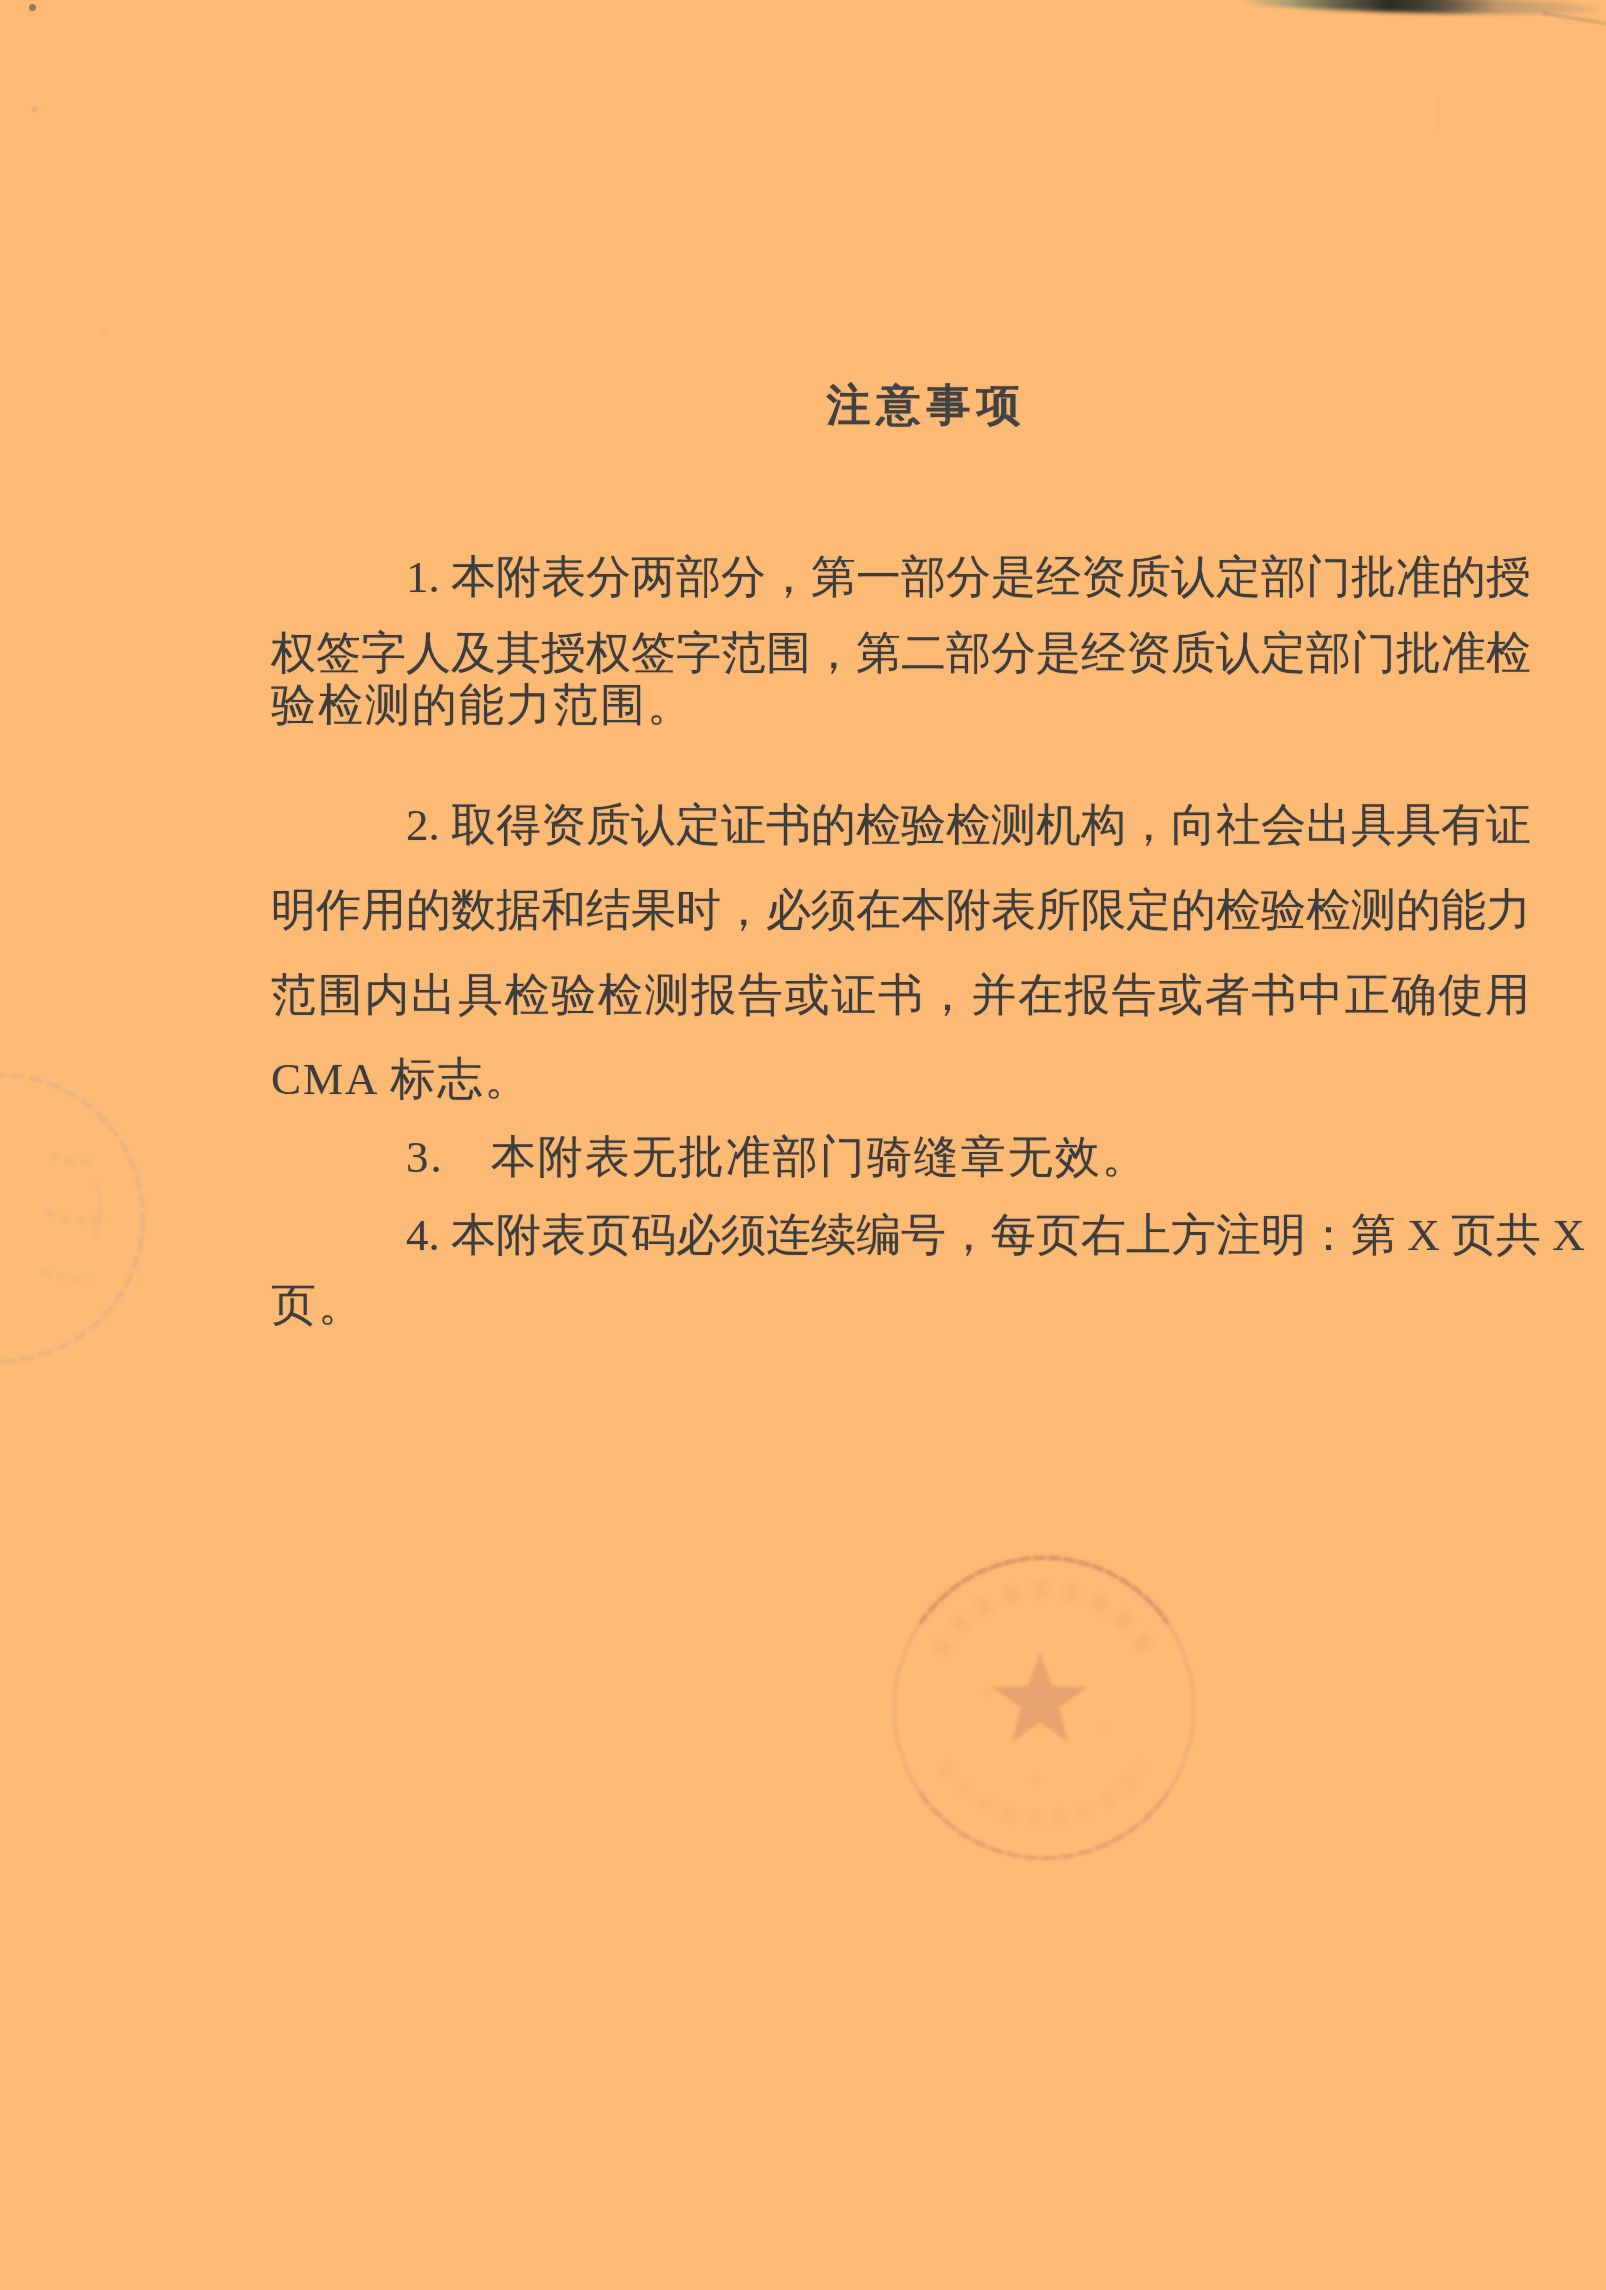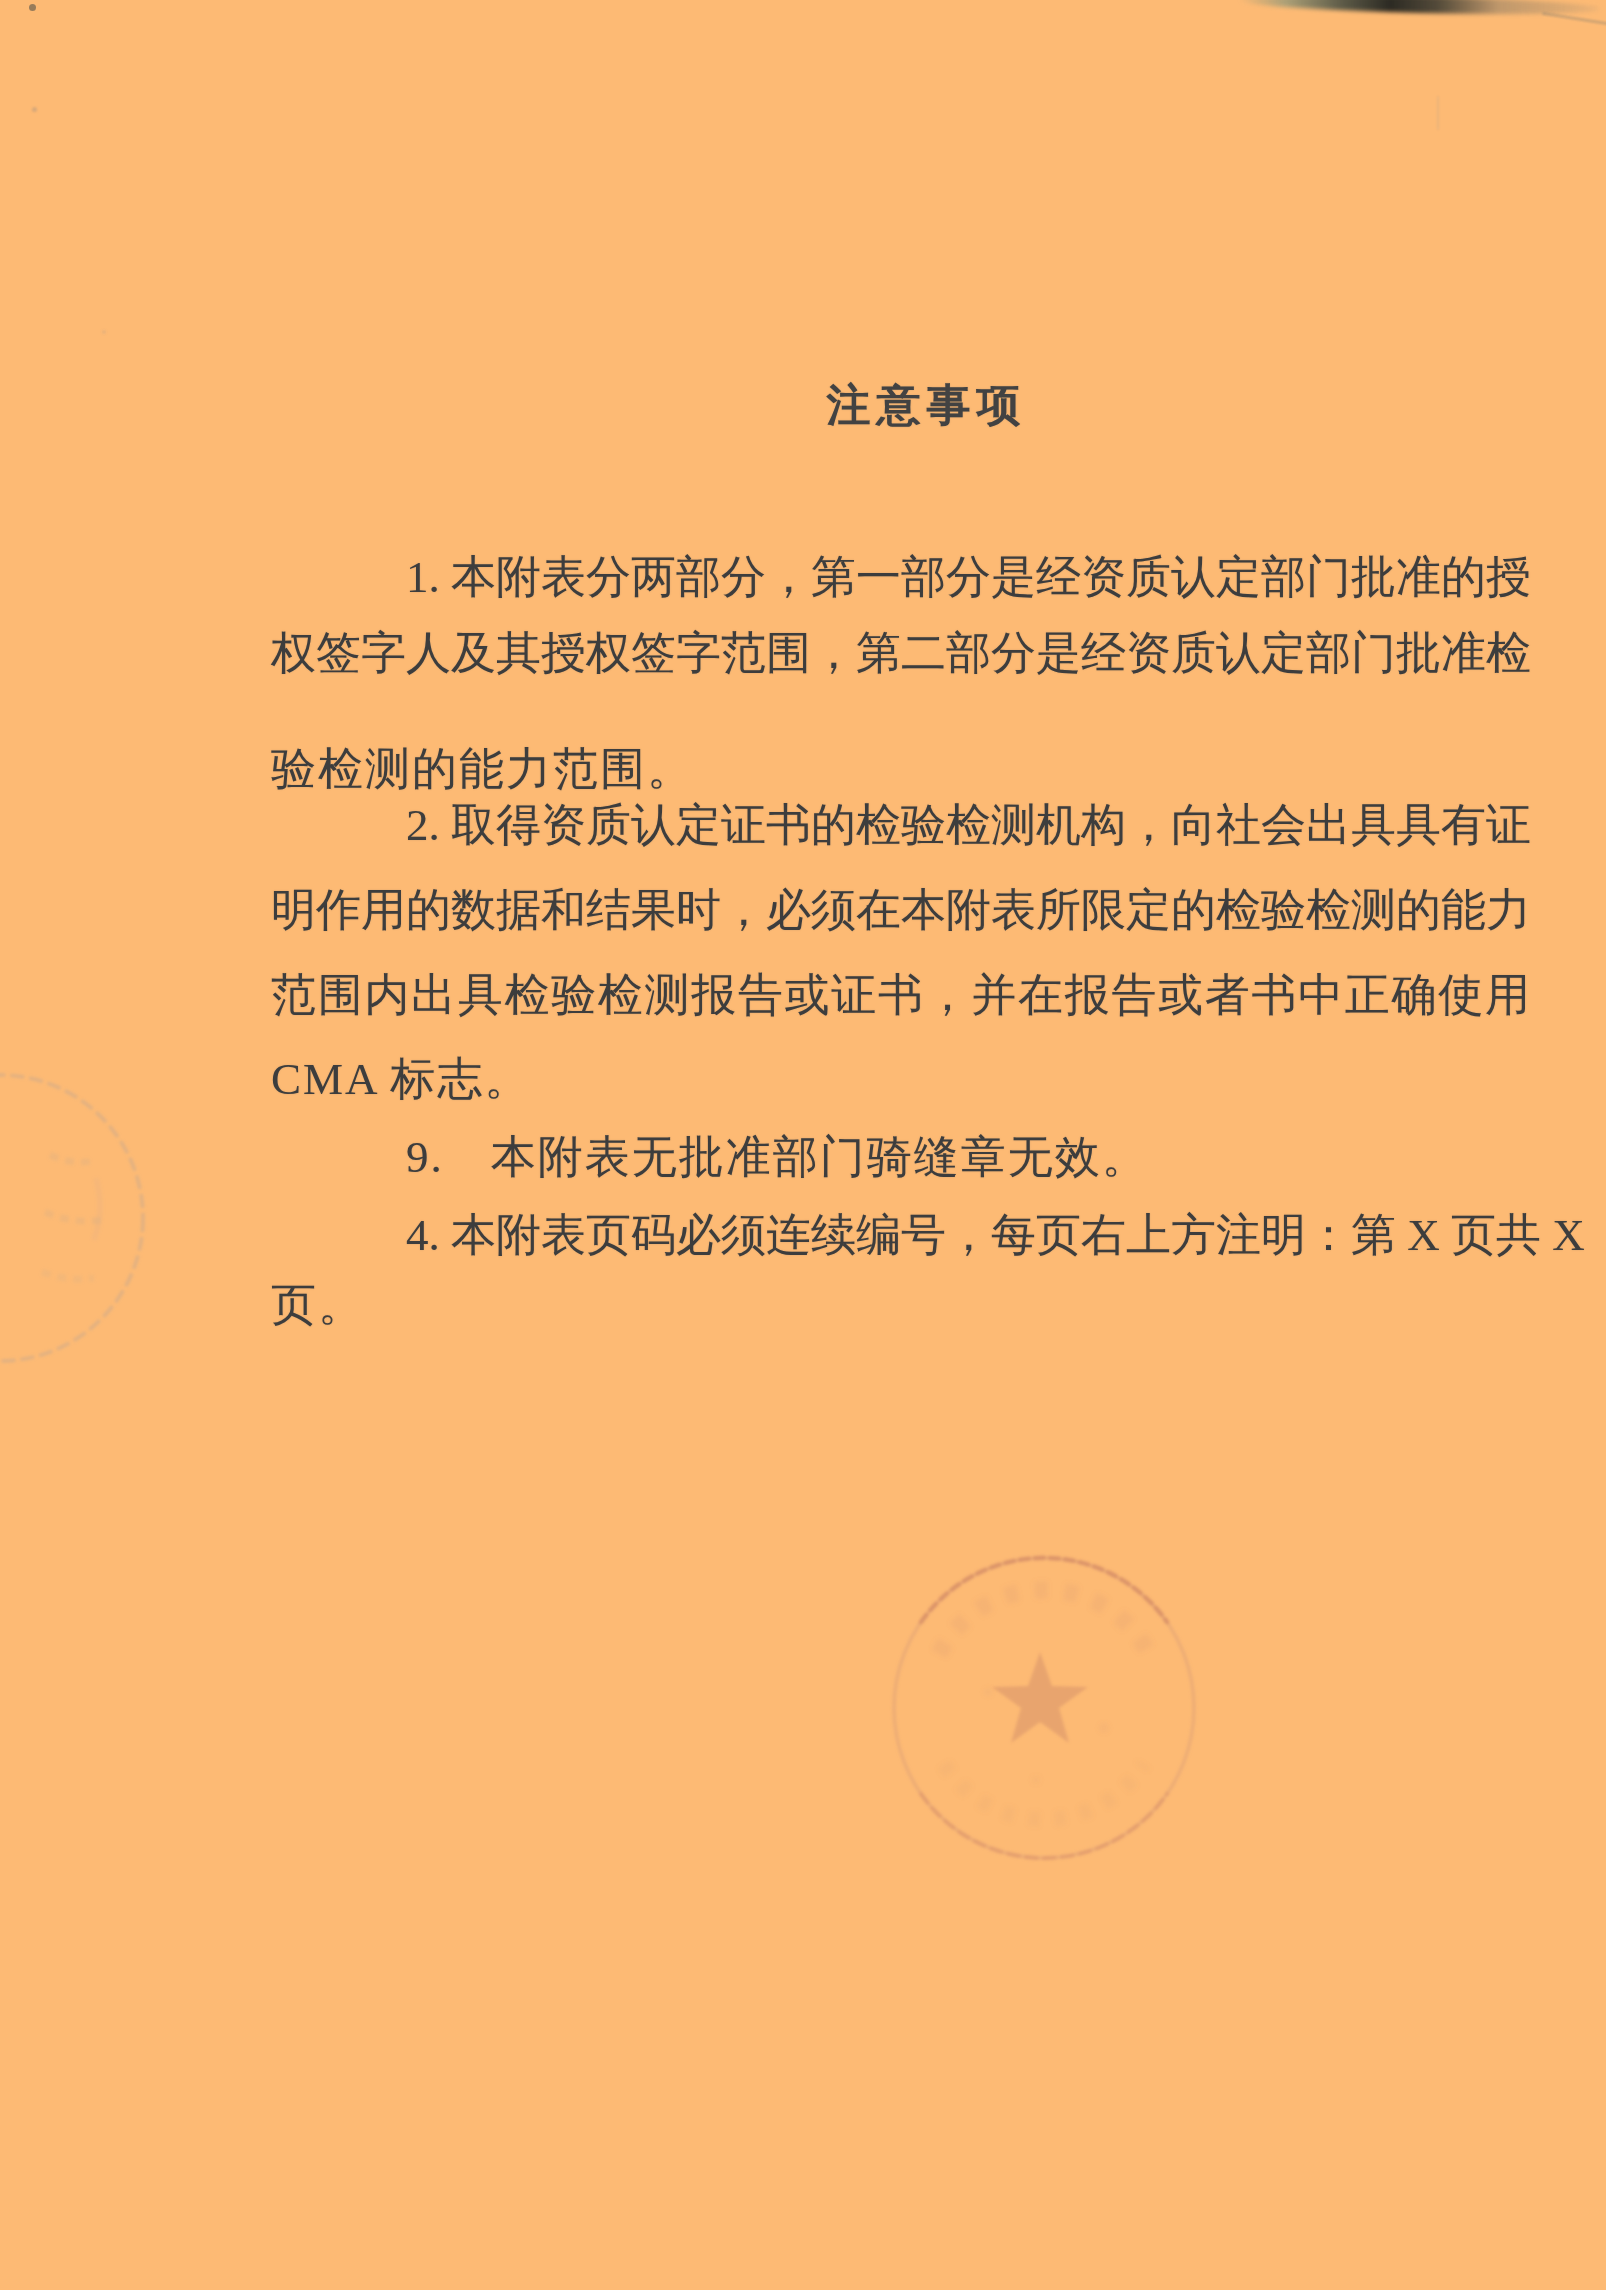--- a/index.html
+++ b/index.html
@@ -36,21 +36,21 @@
   }
   .line.full{
     display:flex;
     justify-content:space-between;
     align-items:flex-start;
     letter-spacing:0;
   }
   .line.indent{padding-left:135px;width:1124px;}
   .line:nth-child(1){top:548px;}
   .line:nth-child(2){top:624px;}
-  .line:nth-child(3){top:740px;}
+  .line:nth-child(3){top:676px;}
   .line:nth-child(4){top:796px;}
   .line:nth-child(5){top:881px;}
   .line:nth-child(6){top:966px;}
   .line:nth-child(7){top:1050px;font-family:Liberation Serif, serif;}
   .line:nth-child(8){top:1128px;}
   .line:nth-child(9){top:1206px;}
   .line:nth-child(10){top:1276px;}
   .wsp{display:inline-block;width:42px;}
   
   .stamp-main{position:absolute;left:868px;top:1532px;width:352px;height:352px;}
@@ -239,21 +239,21 @@
         <span>或</span>
         <span>者</span>
         <span>书</span>
         <span>中</span>
         <span>正</span>
         <span>确</span>
         <span>使</span>
         <span>用</span>
       </div>
     <div class="line">CMA 标志。</div>
-    <div class="line indent">9.　本附表无批准部门骑缝章无效。</div>
+    <div class="line indent">3.　本附表无批准部门骑缝章无效。</div>
     <div class="line full indent">
         <span>4</span>
         <span>.</span>
         <span class="wsp">&nbsp;</span>
         <span>本</span>
         <span>附</span>
         <span>表</span>
         <span>页</span>
         <span>码</span>
         <span>必</span>

